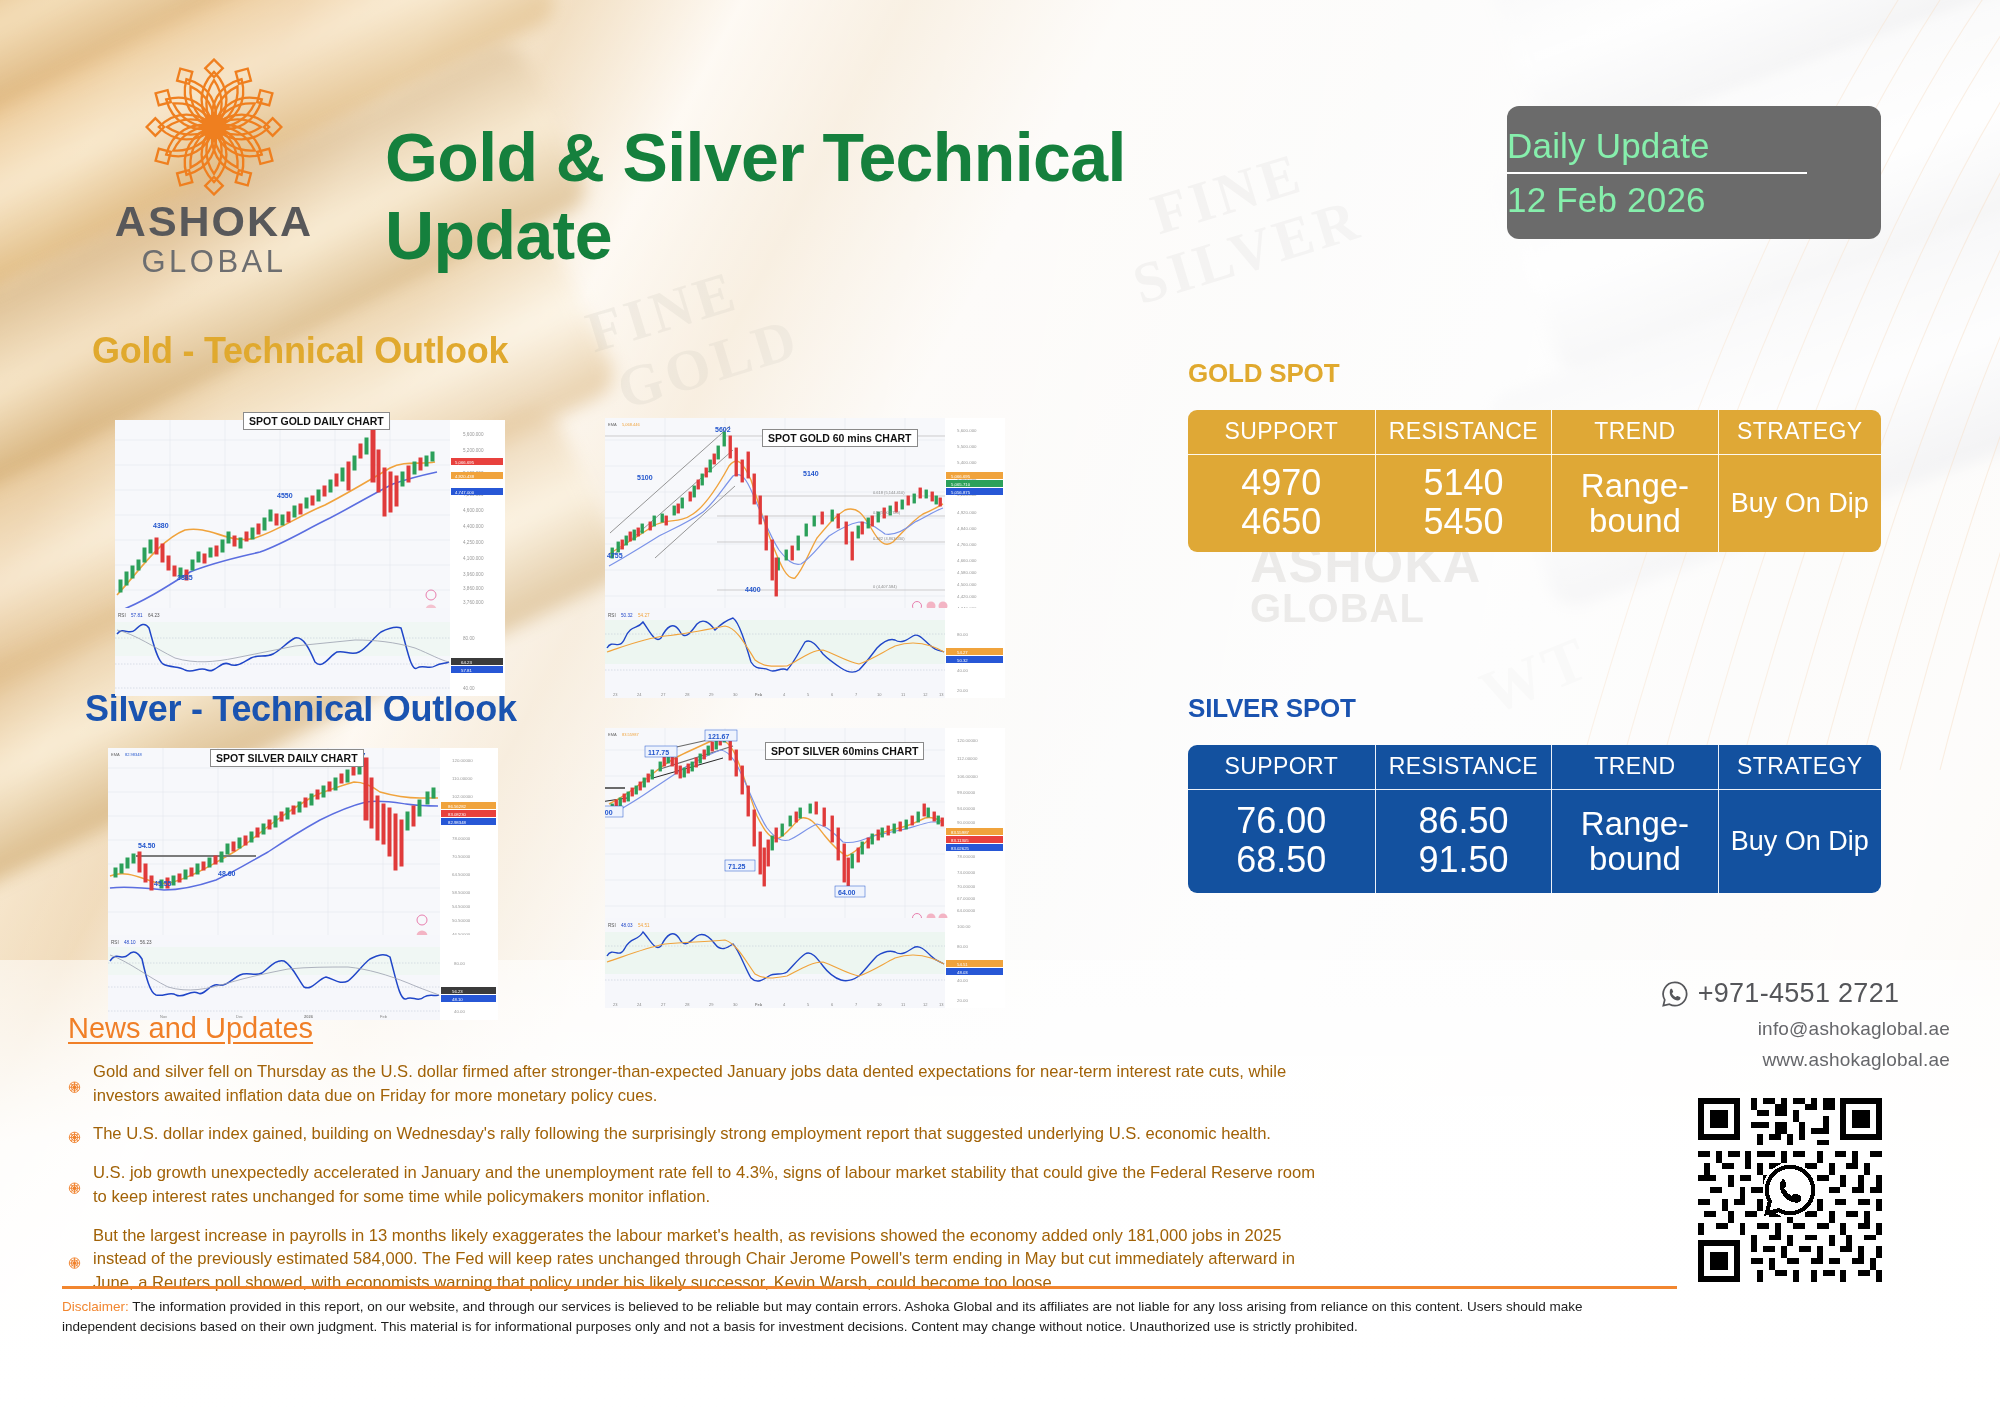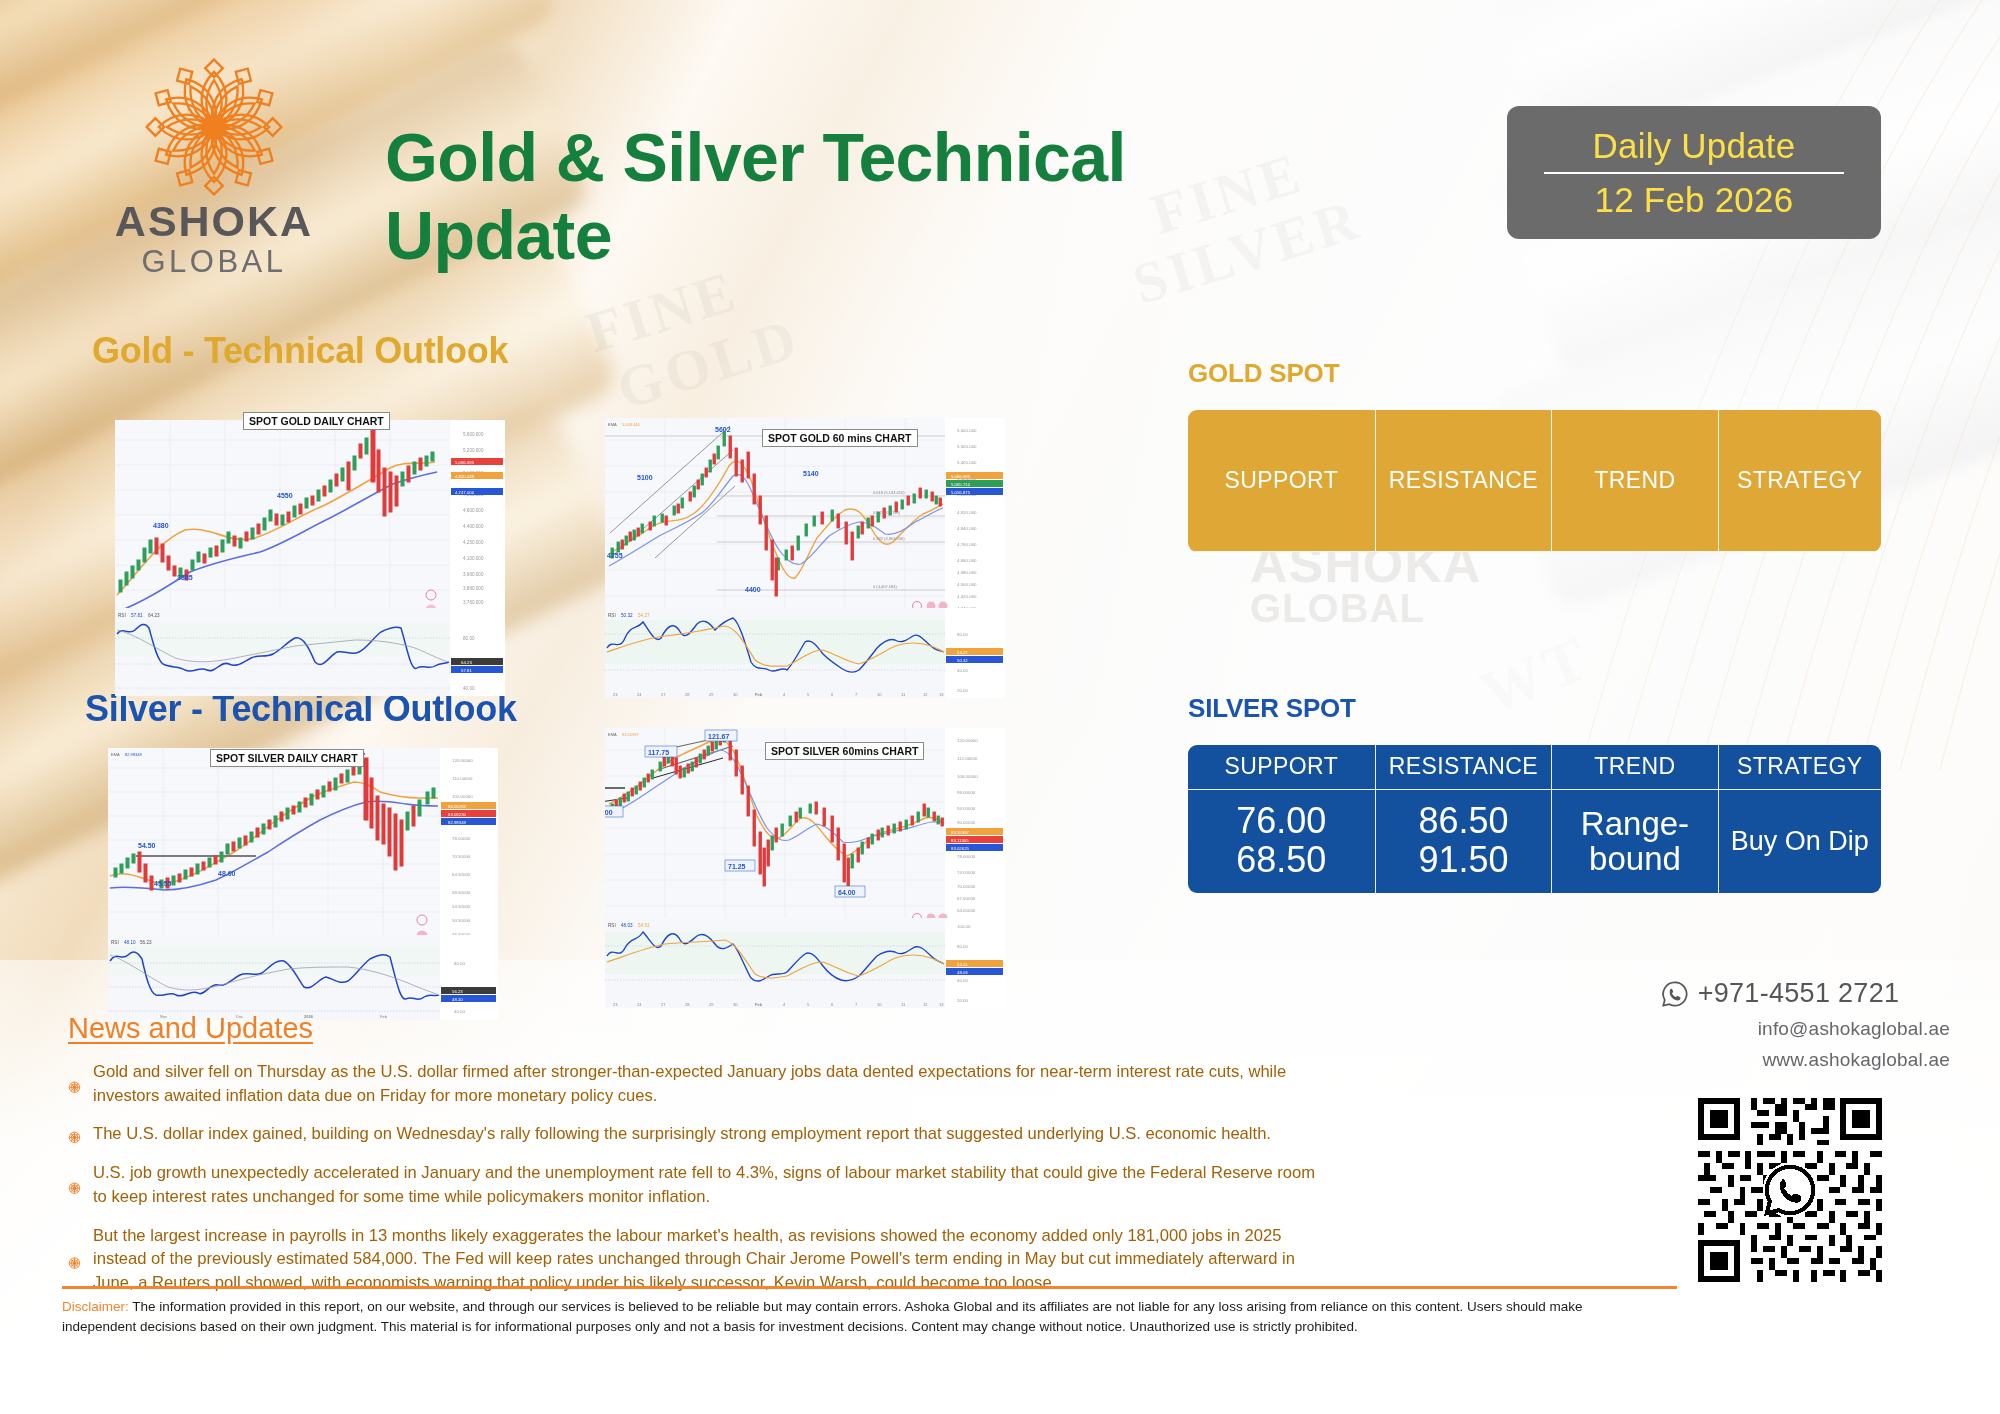--- a/index.html
+++ b/index.html
@@ -98,22 +98,22 @@
 
   
   .main-title {
     position:absolute; left:385px; top:118px; width:900px;
     font-size:68px; font-weight:700; color:#15803d; letter-spacing:-.6px;
   }
 
   
   .date-badge {
     position:absolute; left:1507px; top:106px; width:374px; height:133px;
-    background:#6b6b6b; border-radius:12px; color:#fde047;
-    display:flex; flex-direction:column; align-items:center; justify-content:center;
+    background:#6b6b6b; border-radius:12px; color:#86efac;
+    display:flex; flex-direction:column; justify-content:center;
   }
   .date-badge .du { font-size:35px; font-weight:400; letter-spacing:.2px; }
   .date-badge .rule { width:300px; height:2px; background:#fff; margin:6px 0 6px; }
   .date-badge .dt { font-size:35px; font-weight:400; letter-spacing:.2px; }
 
   
   .sec-head { position:absolute; font-size:36px; font-weight:800; letter-spacing:-.3px; }
   .sec-head.gold   { left:92px; top:330px; color:#e0a92e; }
   .sec-head.silver { left:85px; top:688px; color:#1a53b0; }
   .spot-head { position:absolute; font-size:26px; font-weight:700; letter-spacing:-.2px; }
@@ -918,20 +918,32 @@
   </div>
 
   <div class="spot-table" id="gold-table">
     <table>
       <tbody>
           <tr>
         <th class="c-sup">SUPPORT</th>
         <th class="c-res">RESISTANCE</th>
         <th class="c-trd">TREND</th>
         <th class="c-str">STRATEGY</th>
+      </tr>
+      <tr>
+        <td class="num2">
+          <span>4970</span>
+              <span>4650</span>
+        </td>
+        <td class="num2">
+          <span>5140</span>
+              <span>5450</span>
+        </td>
+        <td class="trend">Range-bound</td>
+        <td class="strat">Buy On Dip</td>
       </tr>
     </tbody>
       </table>
   </div>
 
   <div class="spot-table" id="silver-table">
     <table>
       <tbody>
           <tr>
         <th class="c-sup">SUPPORT</th>

